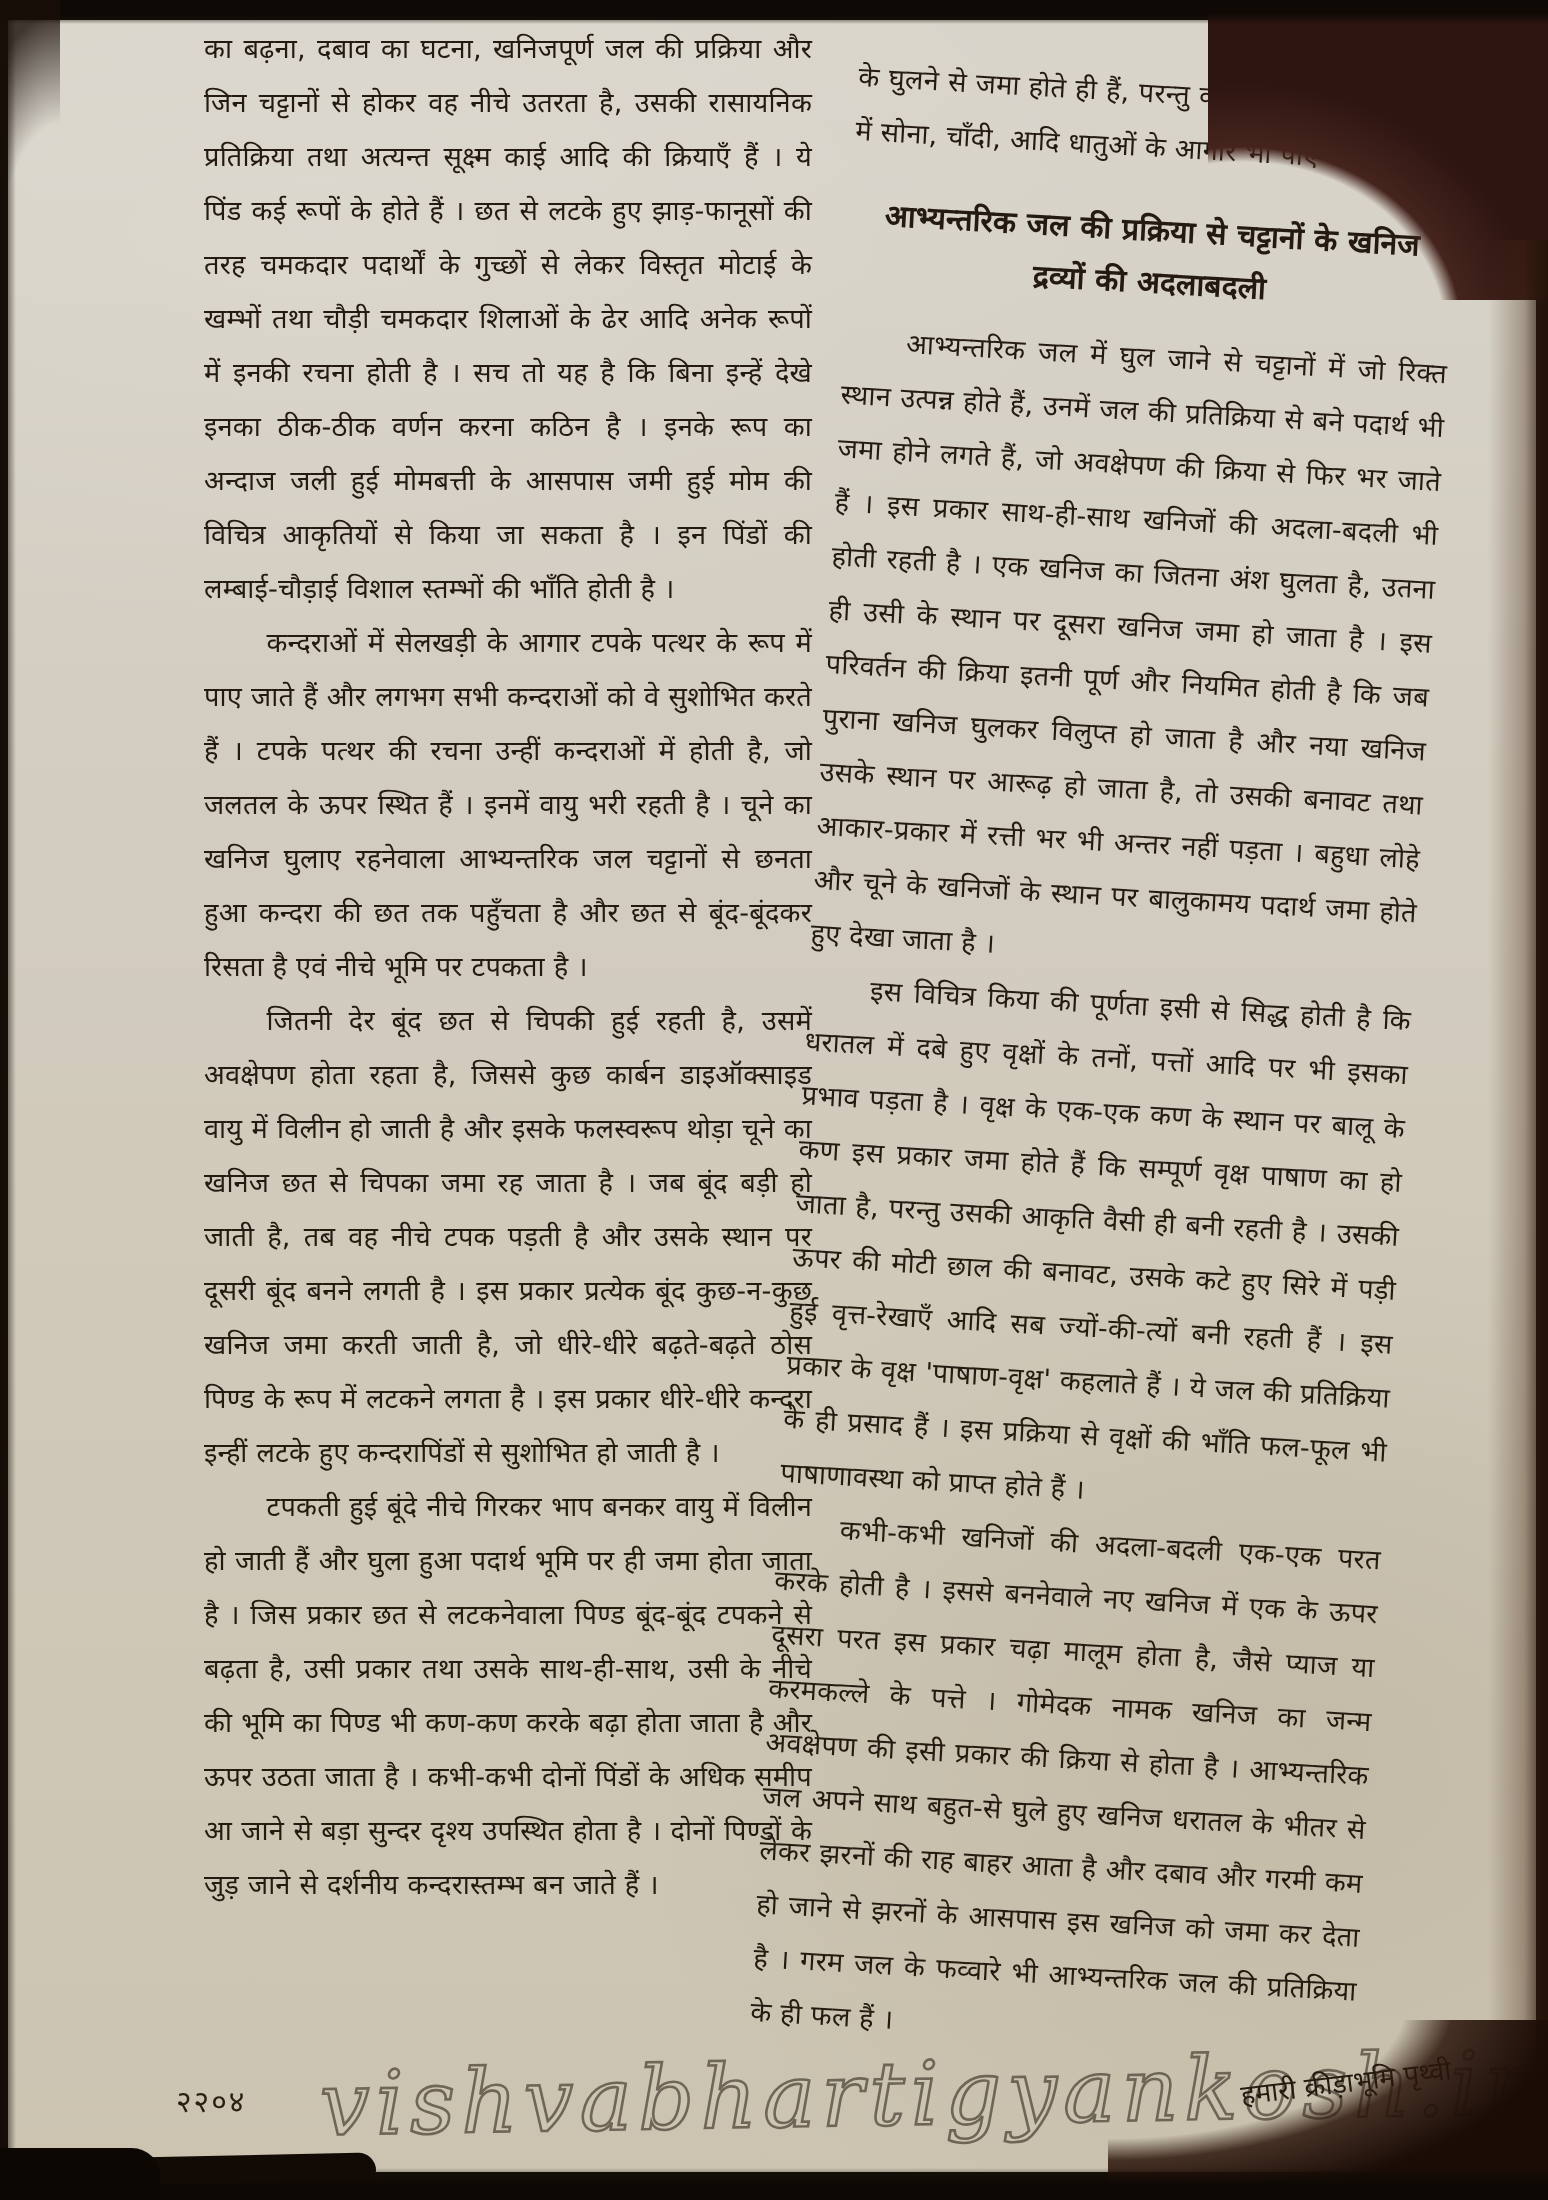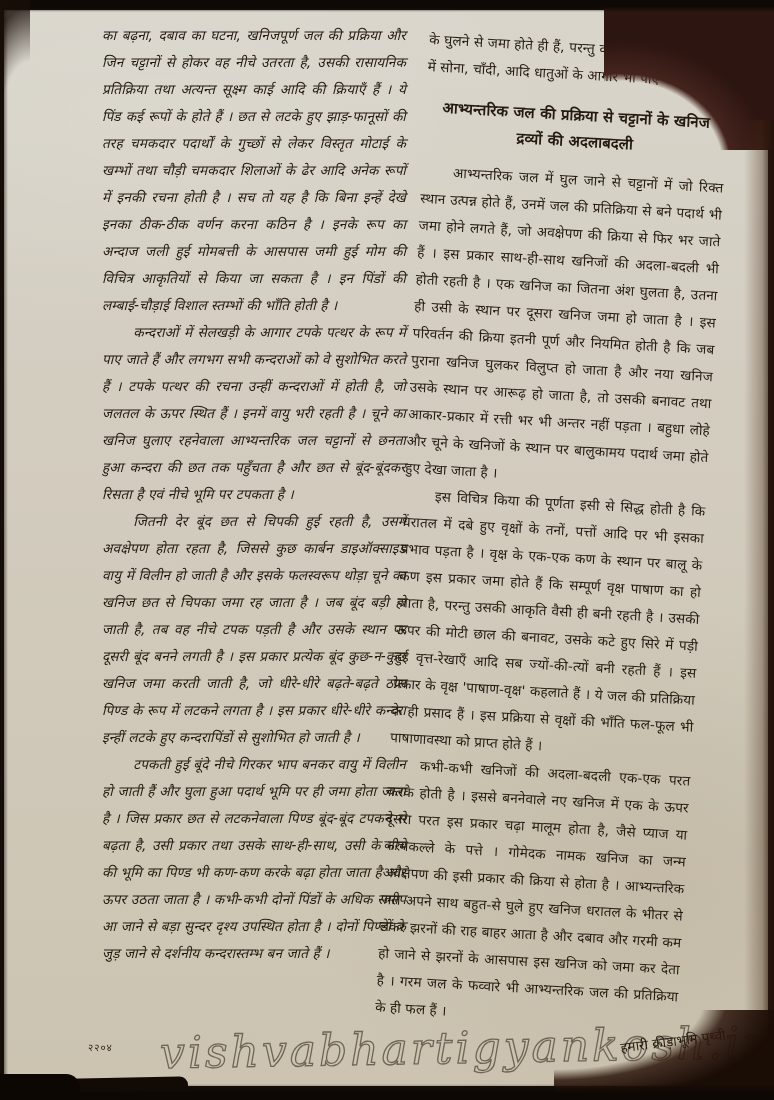--- a/index.html
+++ b/index.html
@@ -59,32 +59,32 @@
   .col{
     position:absolute;
     color:#241a10;
     font-size:13.6px;
     line-height:27px;
     text-align:justify;
     letter-spacing:0.1px;
   }
   .col p{margin:0;}
   .col p.ind{text-indent:2.3em;}
-  .col-left{left:102px;top:22px;width:304px;font-style:italic;}
+  .col-left{left:102px;top:12px;width:304px;}
   .col-right{left:430px;top:26px;width:302px;transform:rotate(3.2deg);transform-origin:0 0;}
   .heading{
     text-align:center;
     font-weight:600;
     font-size:15px;
     line-height:26px;
     margin:14px 0 12px 0;
   }
   .pagenum{
     position:absolute;left:88px;top:1040px;
-    font-size:10px;color:#2a1f13;letter-spacing:1px;
+    font-size:15px;color:#2a1f13;letter-spacing:1px;
   }
   .watermark{
     position:absolute;left:160px;top:1022px;
     font-size:44px;font-style:italic;letter-spacing:3px;
     color:rgba(210,205,192,0.15);
     -webkit-text-stroke:1.3px rgba(95,85,72,0.85);
     text-stroke:1.3px rgba(95,85,72,0.85);
     transform:rotate(-1deg);
     white-space:nowrap;
     font-family:"DejaVu Serif","Liberation Serif",serif;

